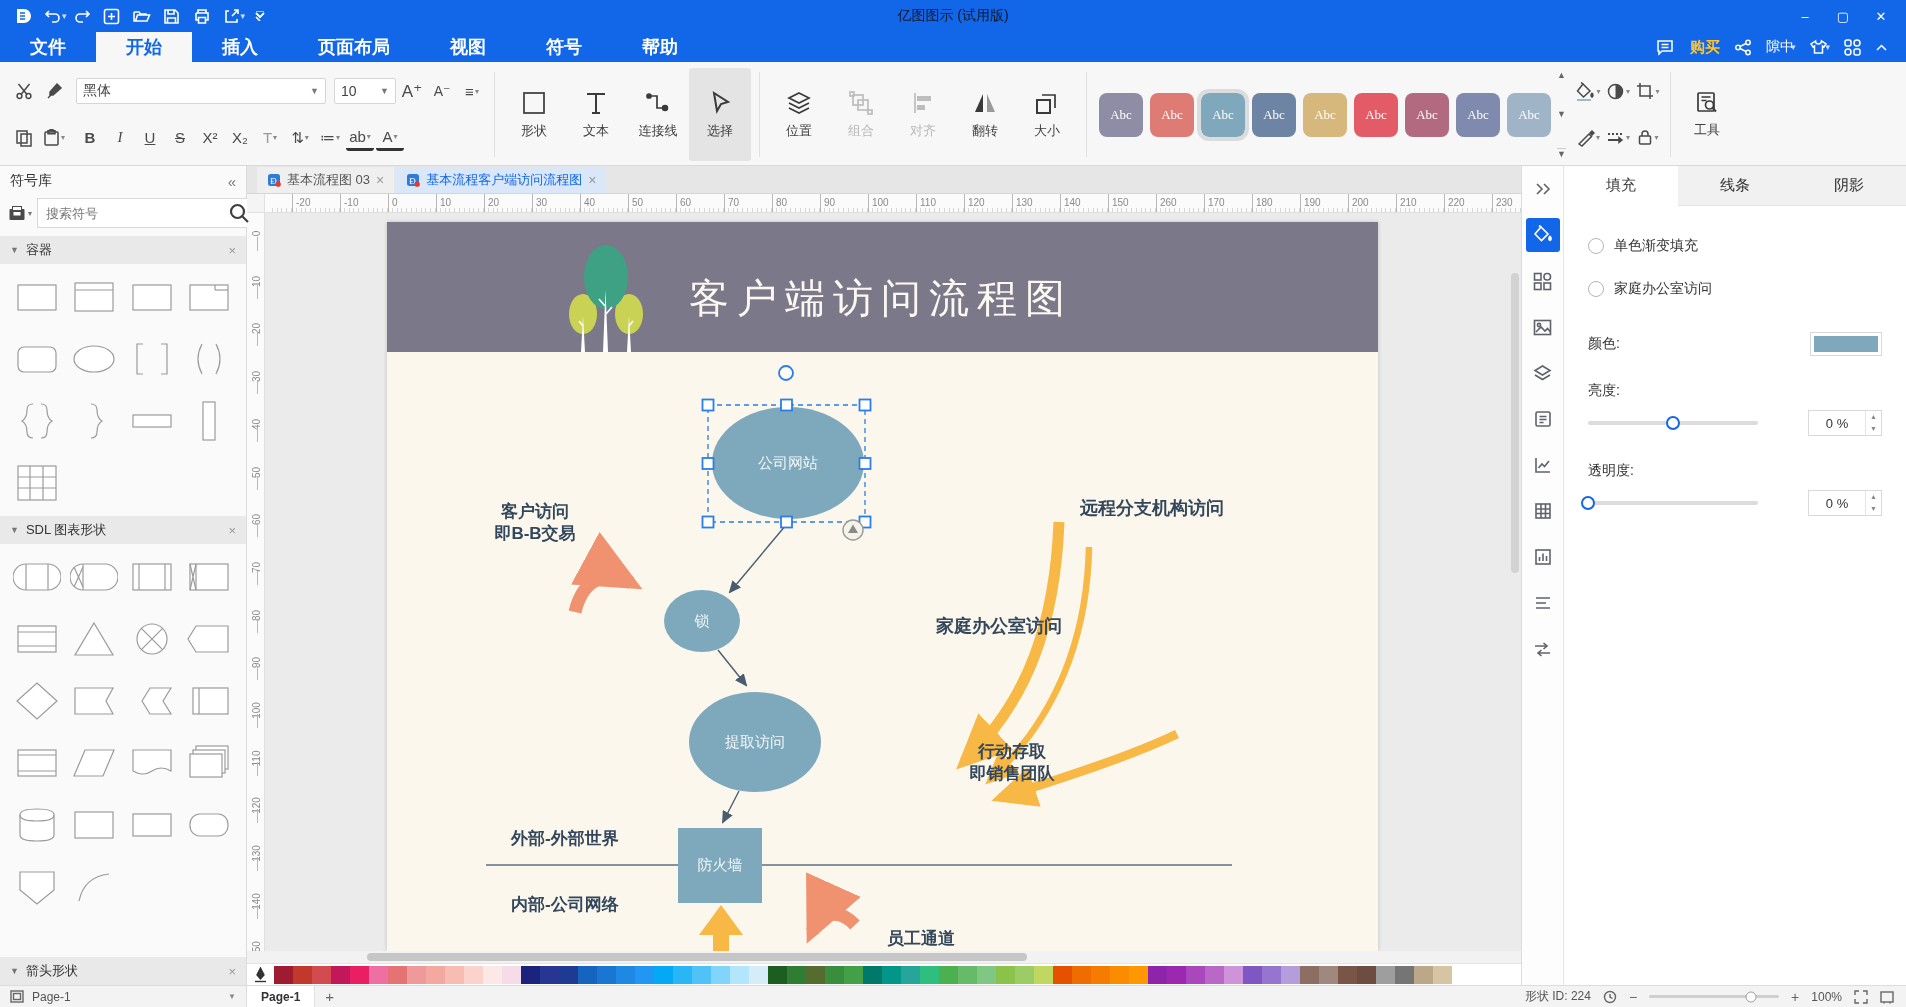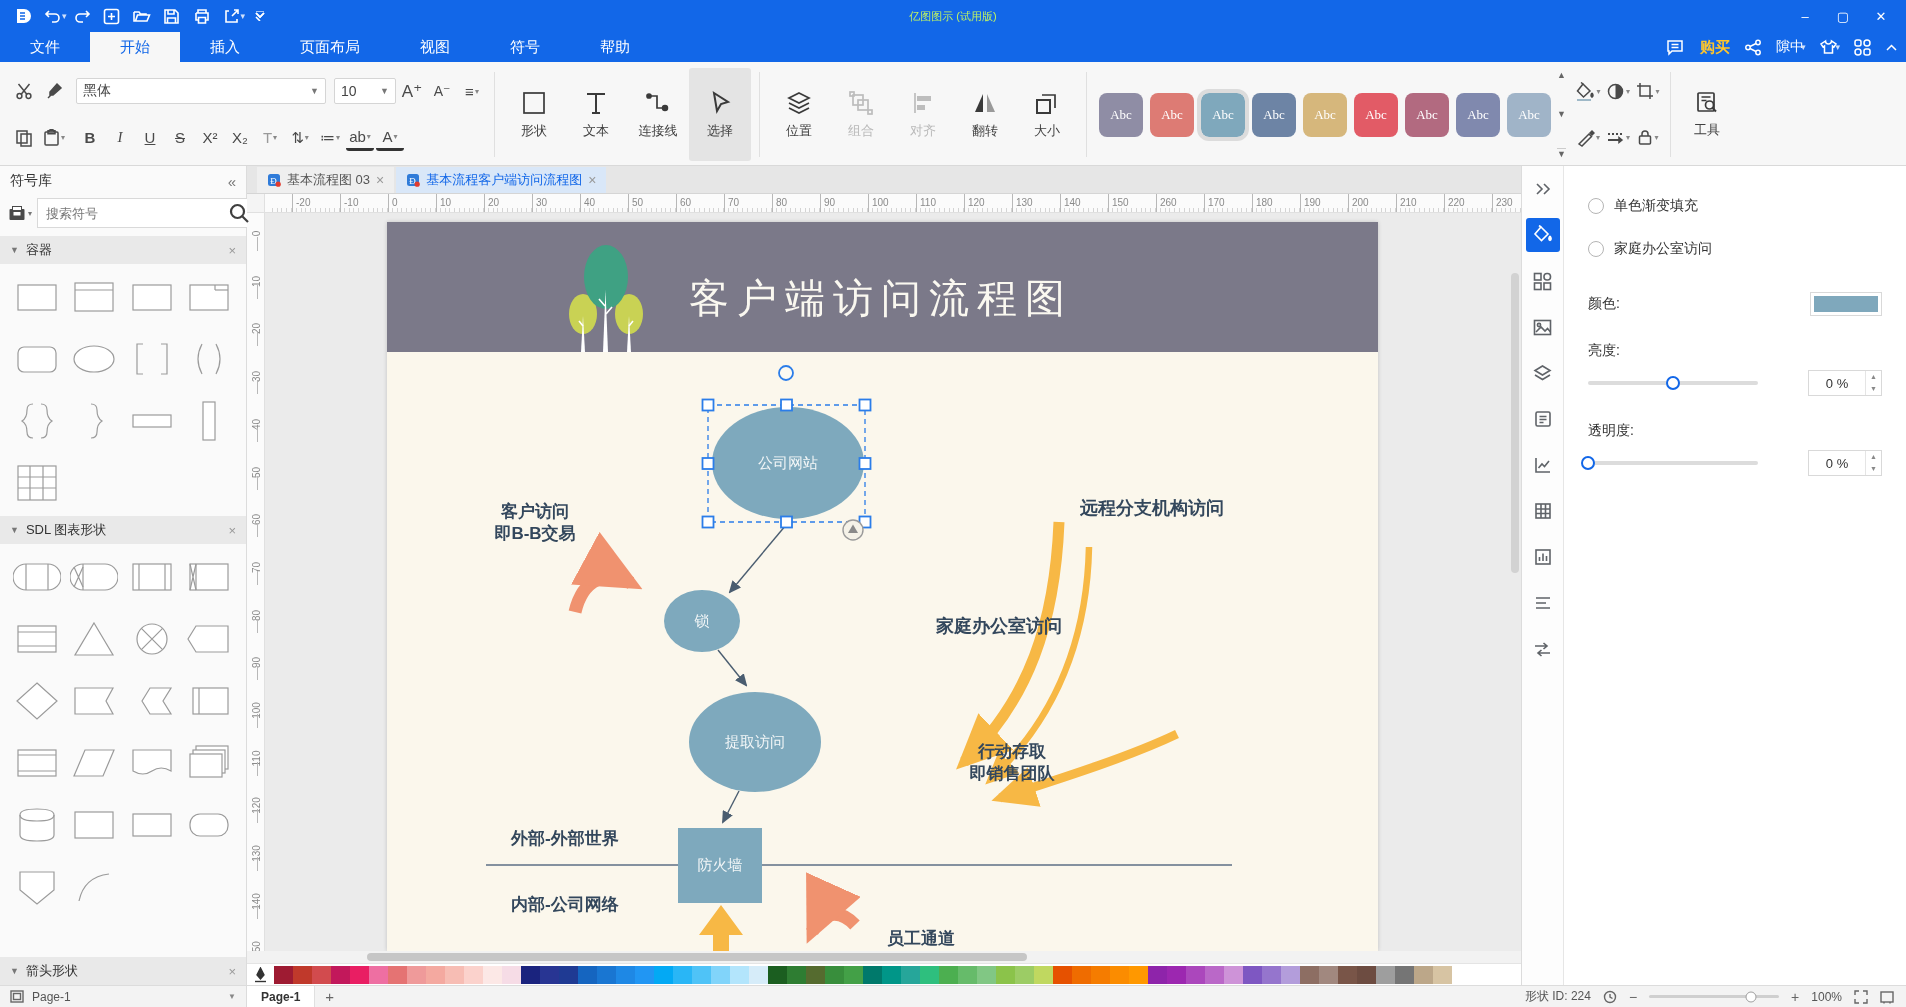--- a/index.html
+++ b/index.html
@@ -6,30 +6,30 @@
   html,body { width:1906px; height:1007px; overflow:hidden;
     font-family:"Liberation Sans","DejaVu Sans",sans-serif; font-size:14px; color:#444;
     background:#f7f7f7; -webkit-font-smoothing:antialiased; }
   svg { display:block; }
 
   
   #titlebar { height:32px; background:#1267e8; display:flex; align-items:center; color:#fff; padding:0 8px; }
   .qicon { width:30px; height:26px; display:flex; align-items:center; justify-content:center; cursor:pointer; border-radius:3px; }
   .qicon svg { stroke:#fff; fill:none; stroke-width:1.6; }
   .caret { color:#cfe0fb; font-size:9px; margin-left:-6px; }
-  #tb-title { position:absolute; left:0; right:0; text-align:center; font-size:11px; color:#bef264; pointer-events:none; }
+  #tb-title { position:absolute; left:0; right:0; text-align:center; font-size:14px; color:#0f172a; pointer-events:none; }
   #winbtns { margin-left:auto; display:flex; gap:4px; z-index:2; }
   .winbtn { width:34px; height:26px; display:flex; align-items:center; justify-content:center; font-size:13px; cursor:pointer; }
 
   
   #menubar { height:30px; background:#1267e8; display:flex; align-items:stretch; color:#fff; position:relative; }
   #menu-items { display:flex; }
-  .mitem { padding:0 30px; display:flex; align-items:center; font-size:15px; cursor:pointer; }
+  .mitem { padding:0 30px; display:flex; align-items:center; font-size:18px; cursor:pointer;font-weight:bold; }
   .mitem.active { background:#f7f7f7; color:#1267e8; }
-  #menu-right { margin-left:auto; display:flex; align-items:center; gap:14px; padding-right:8px; }
+  #menu-right { margin-left:auto; display:flex; align-items:center; gap:14px; padding-right:18px; }
   #menu-right svg { stroke:#fff; fill:none; stroke-width:1.5; }
   .buy { color:#ffc62c; font-weight:bold; font-size:15px; cursor:pointer; }
   .mr-item { display:flex; align-items:center; gap:3px; cursor:pointer; font-size:14px; }
 
   
   #ribbon { height:104px; background:#f7f7f7; border-bottom:1px solid #d9d9d9; display:flex; align-items:stretch; padding:6px 6px 4px 10px; }
   .rsep { width:1px; background:#e0e0e0; margin:4px 8px; }
   .rcol2 { display:flex; flex-direction:column; justify-content:space-around; }
   .irow { display:flex; align-items:center; gap:2px; }
   .sbtn { min-width:28px; height:30px; display:flex; align-items:center; justify-content:center; border-radius:3px; cursor:pointer; color:#4a4a4a; font-size:15px; }
@@ -1036,20 +1036,25 @@
           </svg>
         </span>
       <span class="picon">
           <svg width="19" height="17" viewBox="0 0 19 17">
             <path d="M2 5 H13 M10.5 2 L14 5 L10.5 8"></path>
             <path d="M17 12 H6 M8.5 9 L5 12 L8.5 15"></path>
           </svg>
         </span>
     </div>
     <div id="panel-body">
+      <div id="panel-tabs">
+          <div class="ptab active">填充</div>
+          <div class="ptab">线条</div>
+          <div class="ptab">阴影</div>
+        </div>
       <div id="panel-content">
         <div id="fill-options">
             <div class="fopt">
               <span class="radio"></span>
               <span>单色渐变填充</span>
             </div>
             <div class="fopt">
               <span class="radio"></span>
               <span>家庭办公室访问</span>
             </div>

